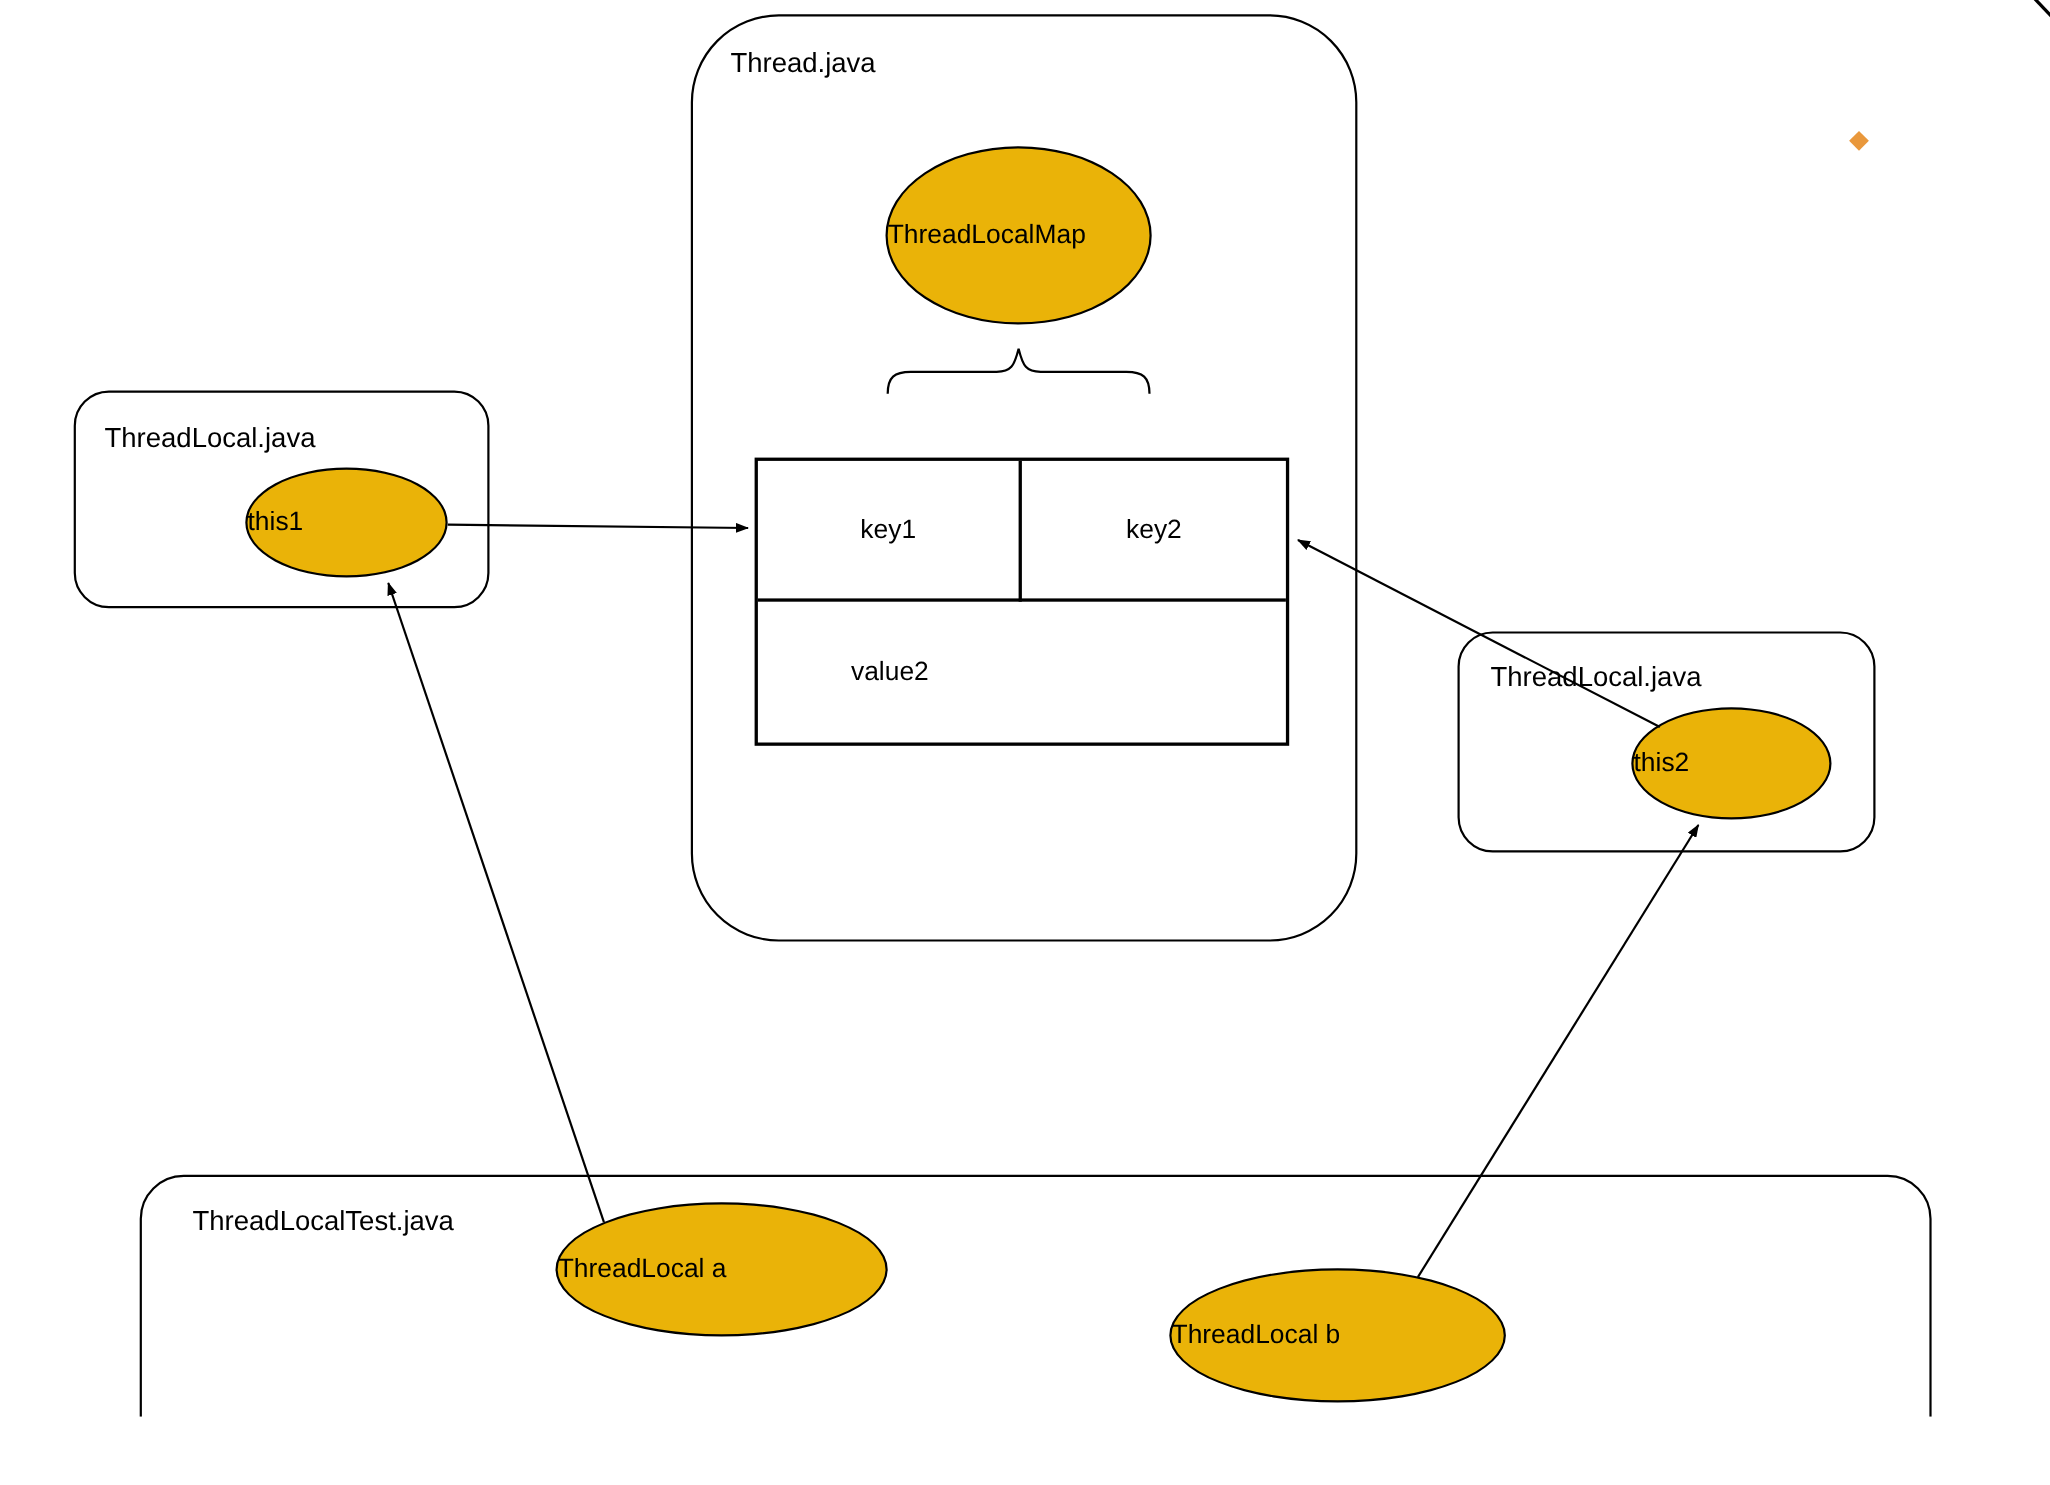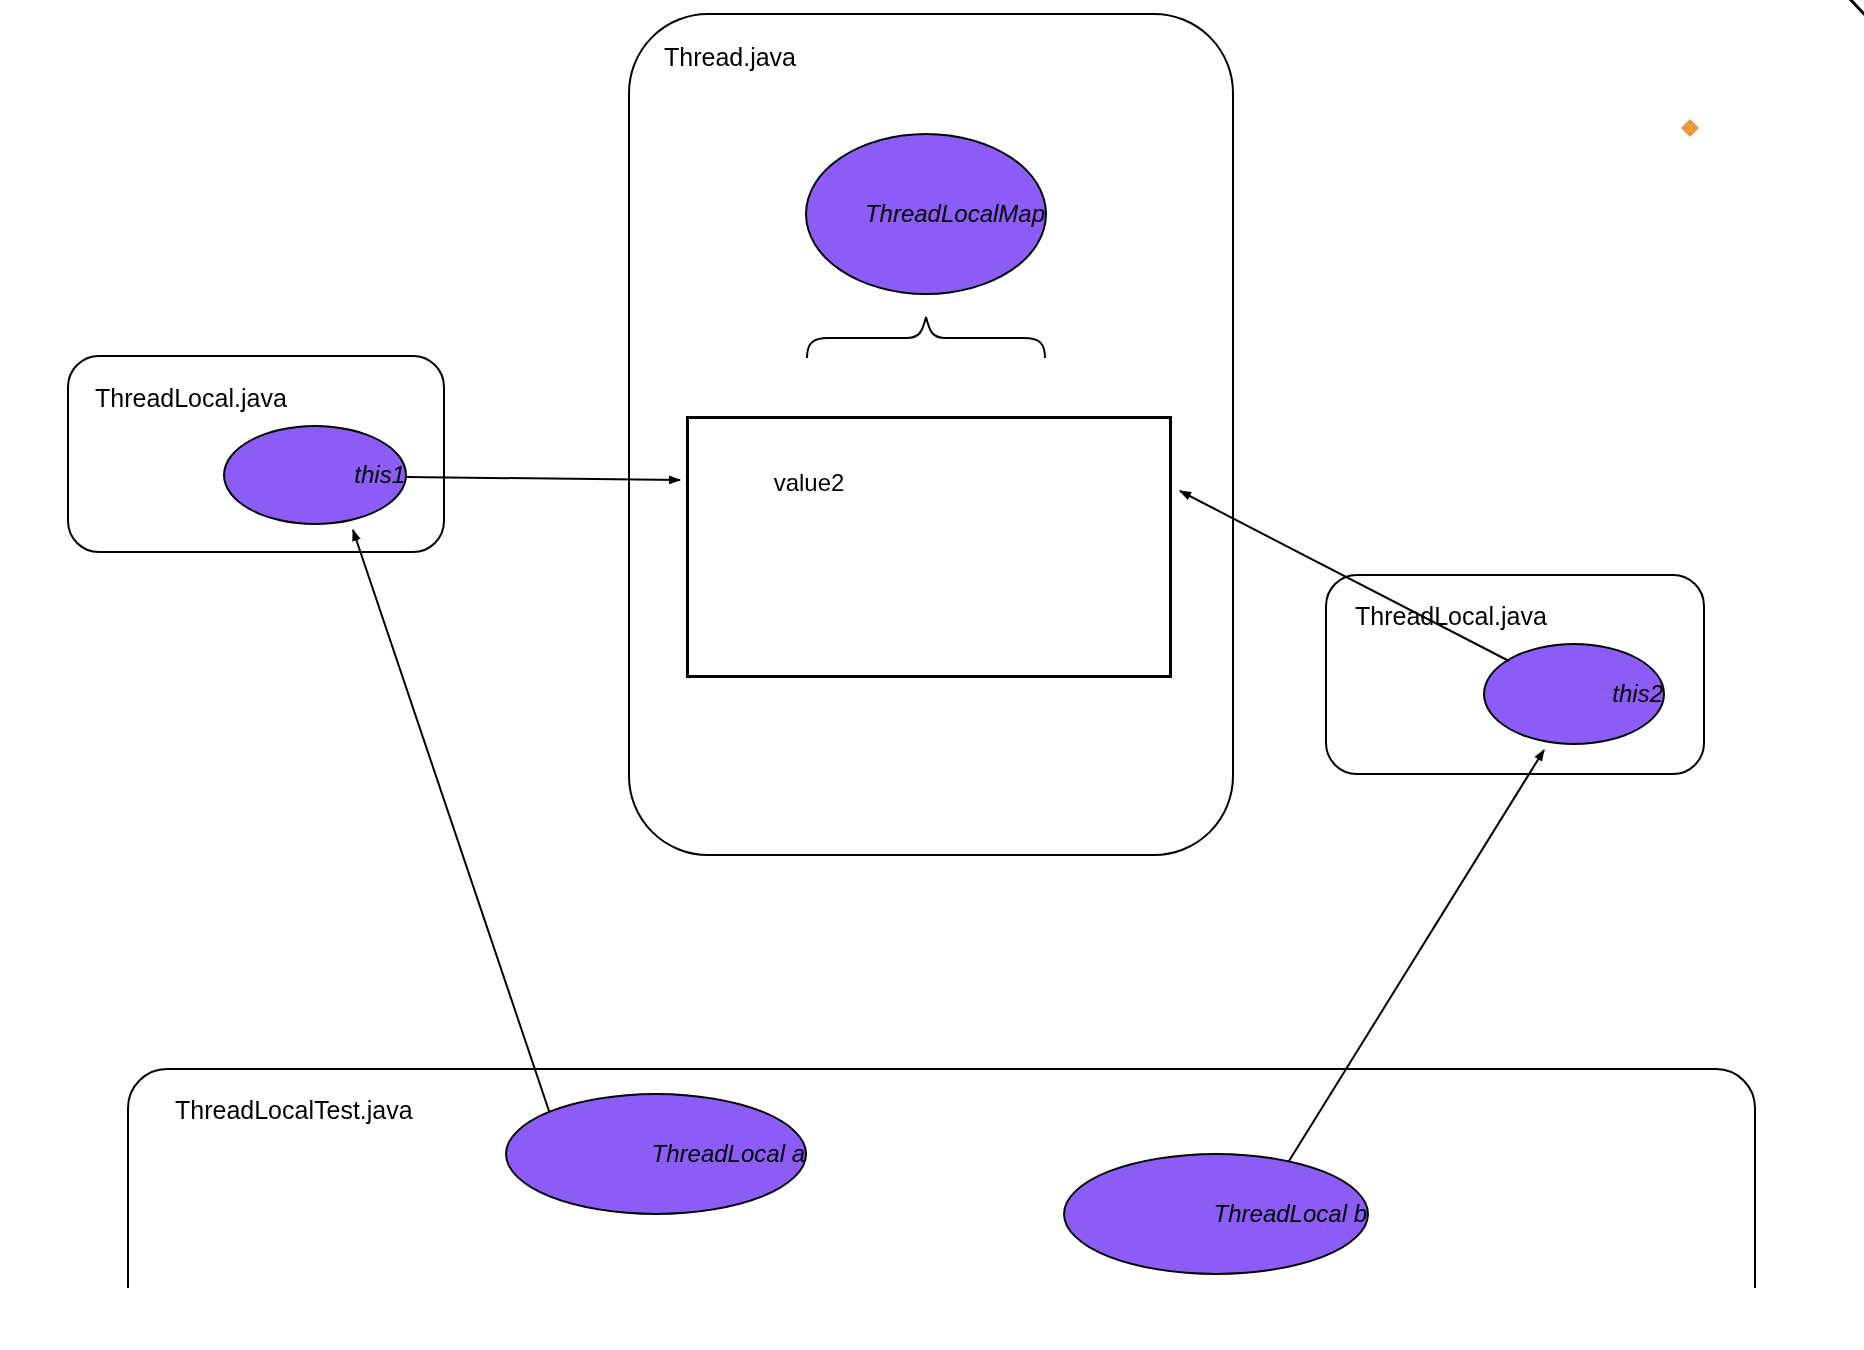--- a/index.html
+++ b/index.html
@@ -21,28 +21,27 @@
   .box-label {
     position: absolute;
     font-size: 25px;
     white-space: nowrap;
     color: #000000;
   }
   .ellipse {
     position: absolute;
     border: 2px solid #000000;
     border-radius: 50%;
-    background: #8b5cf6;
+    background: #eab308;
     box-sizing: border-box;
     display: flex;
     align-items: center;
-    justify-content: flex-end;
+    justify-content: flex-start;
     font-size: 24px;
     text-align: center;
-    font-style: italic;
   }
   .map-table {
     position: absolute;
     left: 686px; top: 416px;
     width: 486px; height: 262px;
     border: 3px solid #000000;
     box-sizing: border-box;
     display: grid;
     grid-template-columns: 1fr 1fr;
     grid-template-rows: 1fr 1fr;
@@ -70,20 +69,22 @@
 
   <div class="box" style="left:628px; top:13px; width:606px; height:843px; border-radius:80px;">
     <div class="box-label" style="left:34px; top:28px;">Thread.java</div>
   </div>
 
   <div class="ellipse" style="left:805px; top:133px; width:242px; height:162px;">
     <span>ThreadLocalMap</span>
   </div>
 
   <div class="map-table">
+    <div class="map-cell col0 row0">key1</div>
+    <div class="map-cell row0">key2</div>
     <div class="map-cell">value2</div>
   </div>
 
   <div class="box" style="left:67px; top:355px; width:378px; height:198px; border-radius:32px;">
     <div class="box-label" style="left:26px; top:27px;">ThreadLocal.java</div>
   </div>
   <div class="ellipse" style="left:223px; top:425px; width:184px; height:100px;">
     <span>this1</span>
   </div>
 

